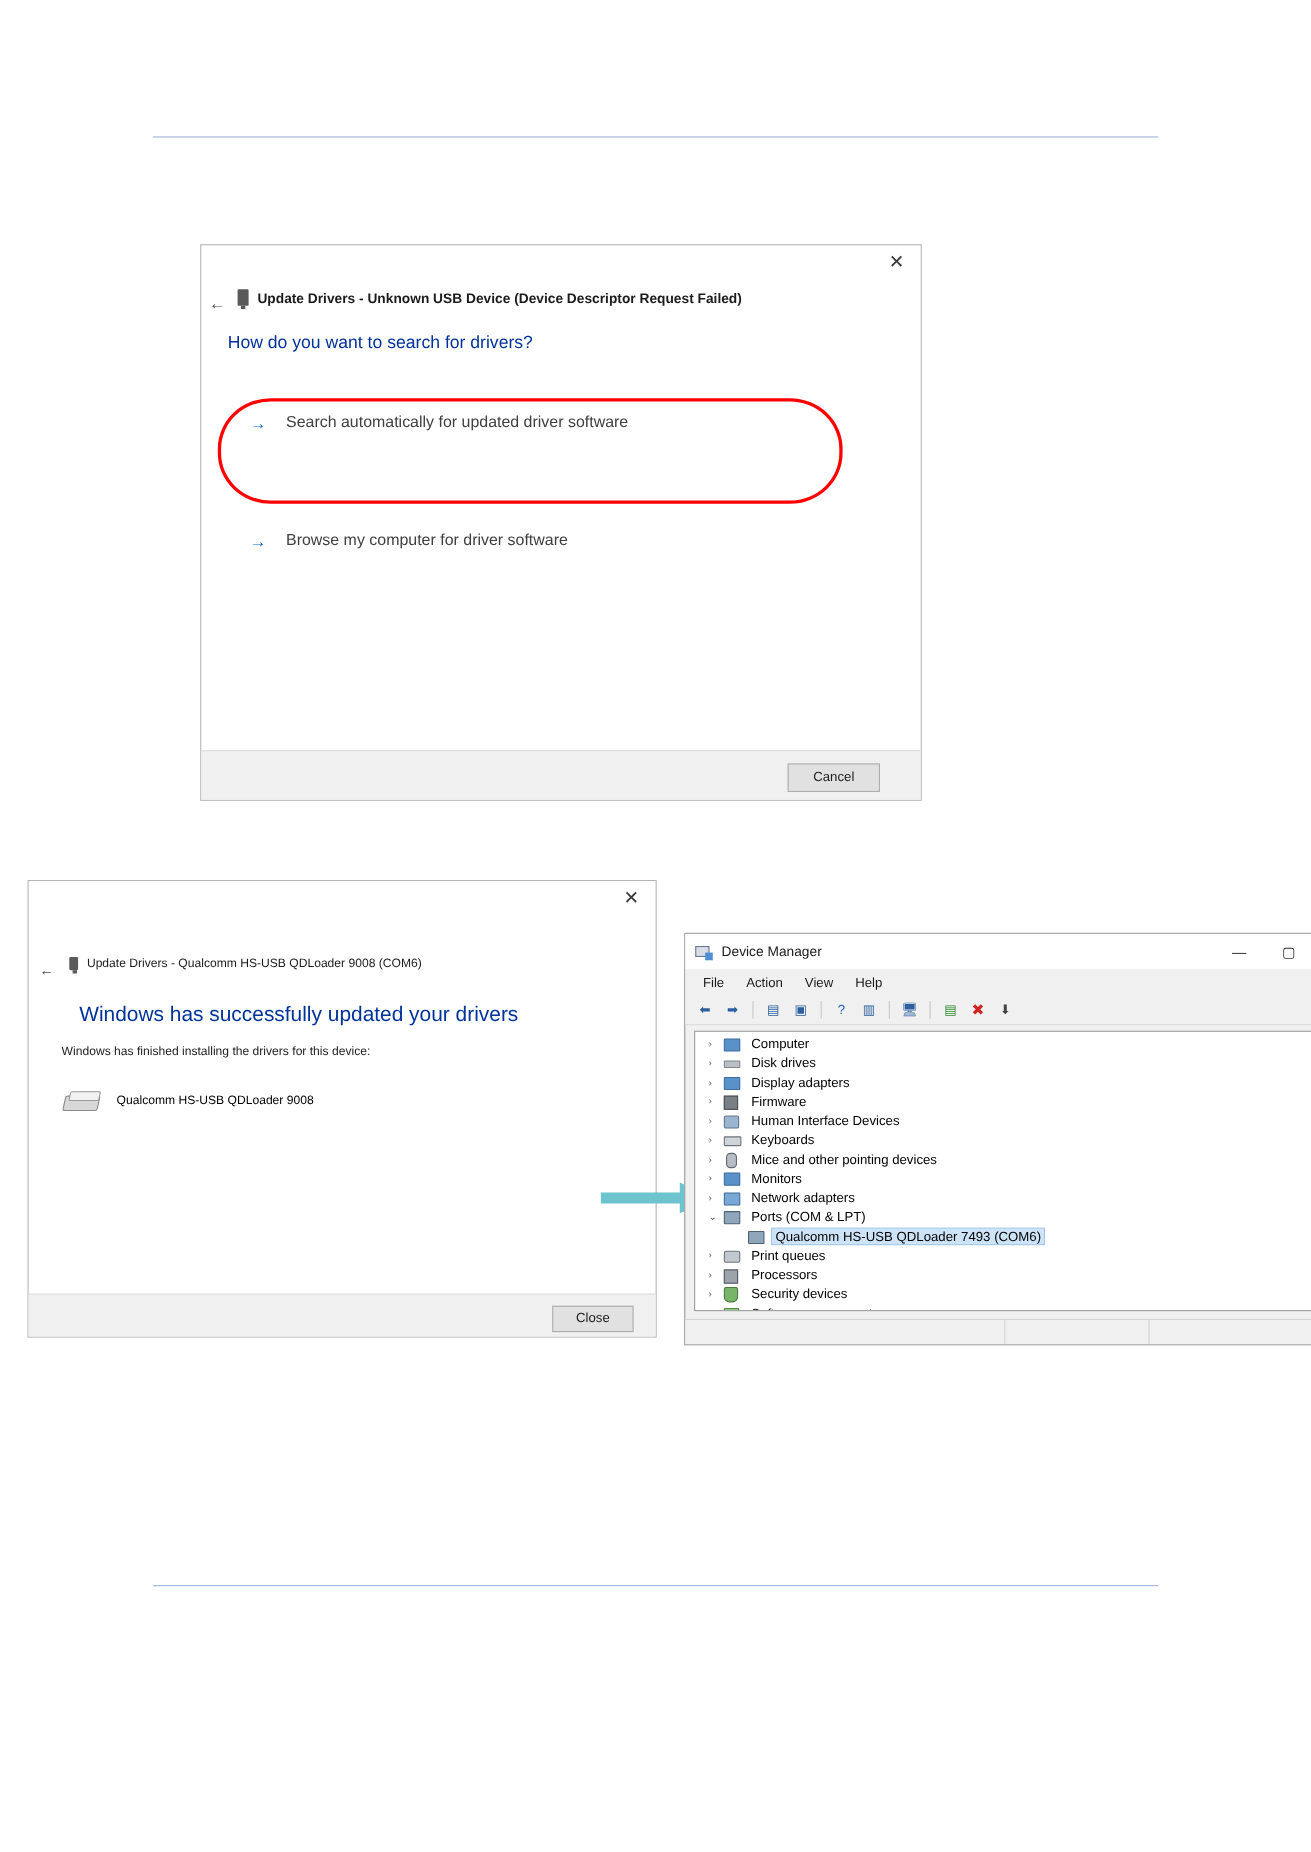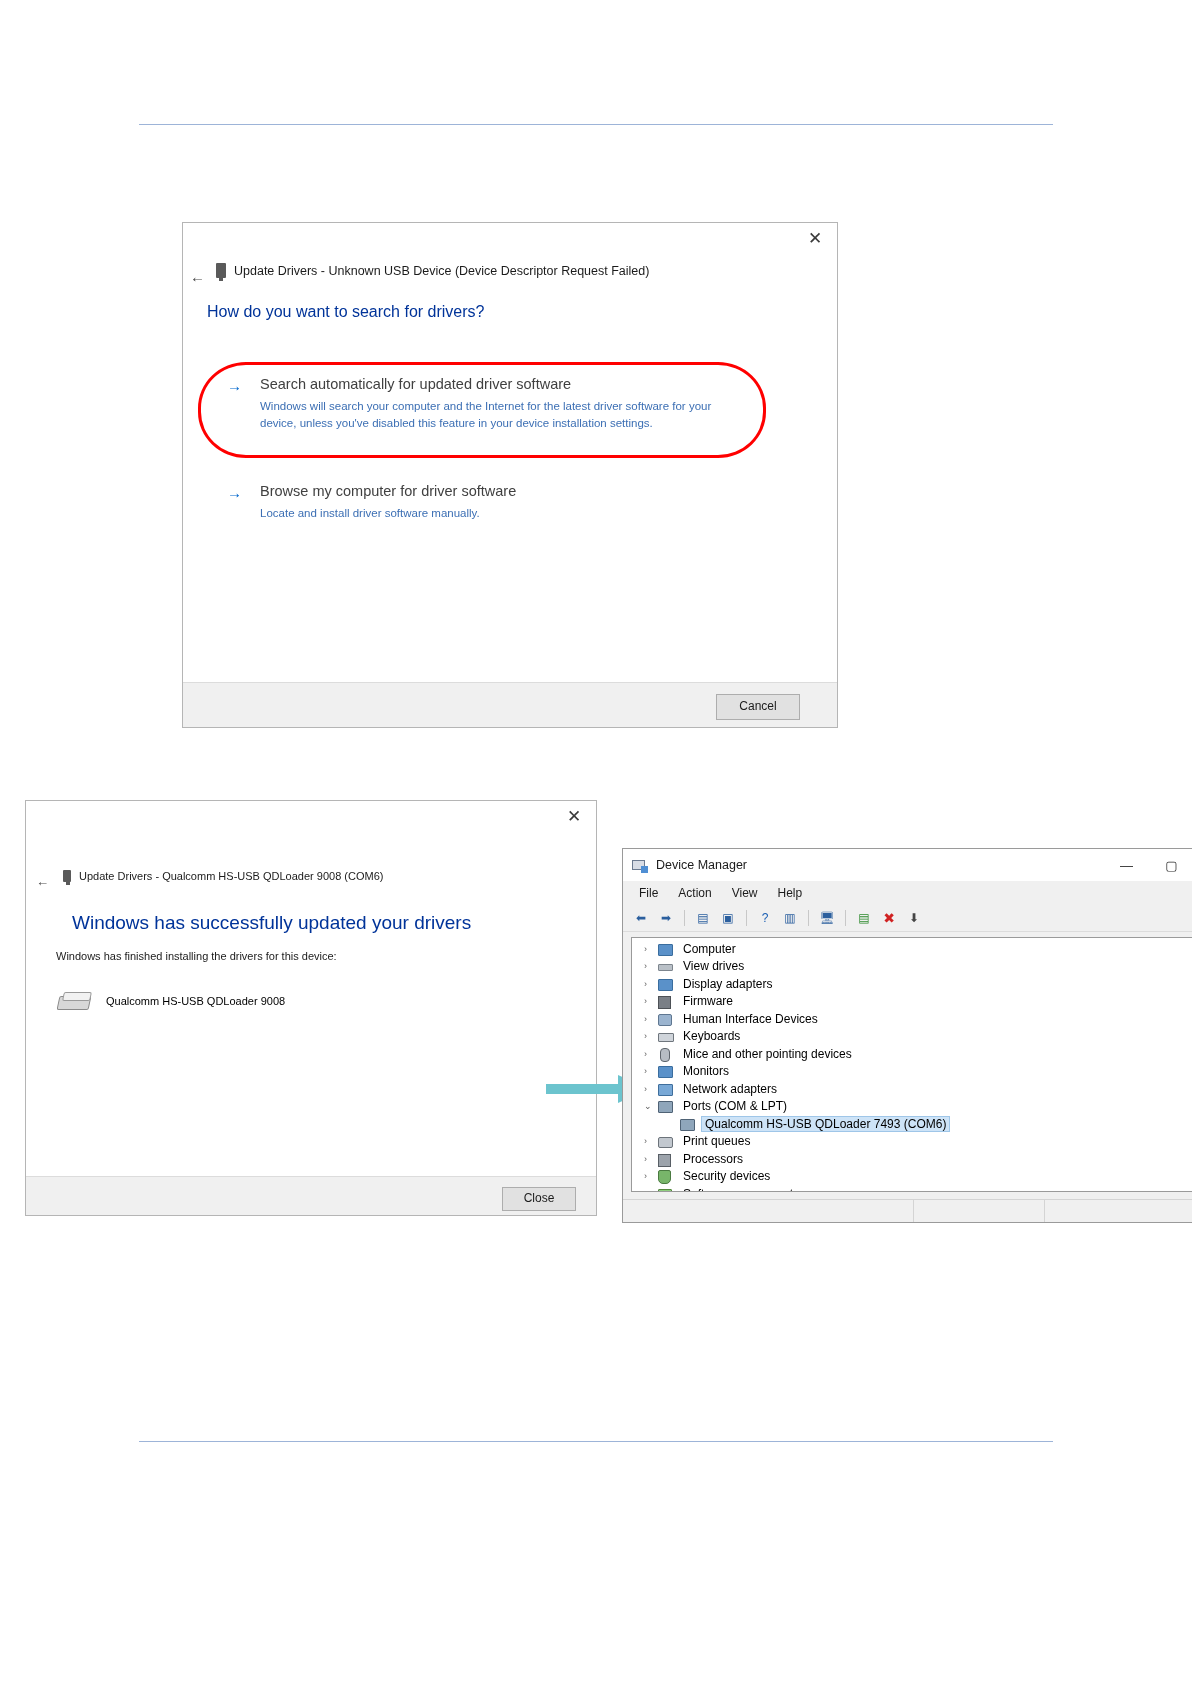--- a/index.html
+++ b/index.html
@@ -460,37 +460,35 @@
 </head>
 <body>
 
 <div class="page-rule top"></div>
 <div class="page-rule bottom"></div>
 
 <div class="win-dialog" id="dlg-update-drivers">
   <div class="dlg-close">✕</div>
 </div>
 <div class="dlg-back" style="left:190px; top:268px;">←</div>
-<div class="dlg-titlerow" style="left:216px; top:263px;">
+<div class="dlg-titlerow" style="left:216px; top:263px;font-weight:bold;">
   <span class="usb-icon"></span>
   <span class="dlg-title-text">Update Drivers - Unknown USB Device (Device Descriptor Request Failed)</span>
 </div>
 <div class="dlg-heading" style="left:207px; top:303px;">How do you want to search for drivers?</div>
 
 <div class="opt-block" style="left:227px; top:376px;">
   <span class="opt-arrow">→</span>
   <span class="opt-title">Search automatically for updated driver software</span>
-  <span class="opt-desc">Windows will search your computer and the Internet for the latest driver software for your device, unless you've disabled this feature in your device installation settings.</span>
 </div>
 <div class="red-highlight"></div>
 
 <div class="opt-block" style="left:227px; top:483px;">
   <span class="opt-arrow">→</span>
   <span class="opt-title">Browse my computer for driver software</span>
-  <span class="opt-desc">Locate and install driver software manually.</span>
 </div>
 
 <div style="position:absolute; left:183px; top:682px; width:654px; height:45px; background:#f0f0f0; border-top:1px solid #dcdcdc; box-sizing:border-box;"></div>
 <div class="dlg-btn" style="left:700px; top:694px; width:82px;">Cancel</div>
 
 <div class="win-dialog" id="dlg-success">
   <div class="dlg-close">✕</div>
 </div>
 <div class="dlg-back" style="left:36px; top:874px; font-size:13px;">←</div>
 <div class="dlg-titlerow" style="left:63px; top:870px;">
@@ -558,21 +556,21 @@
           <span class="tree-icon">
             <span class="ico-monitor" style="display: block;"></span>
           </span>
           <span class="label">Computer</span>
         </div>
         <div class="tree-row">
           <span class="tw">›</span>
           <span class="tree-icon">
             <span class="ico-disk" style="display: block;"></span>
           </span>
-          <span class="label">View drives</span>
+          <span class="label">Disk drives</span>
         </div>
         <div class="tree-row">
           <span class="tw">›</span>
           <span class="tree-icon">
             <span class="ico-monitor" style="display: block;"></span>
           </span>
           <span class="label">Display adapters</span>
         </div>
         <div class="tree-row">
           <span class="tw">›</span>

